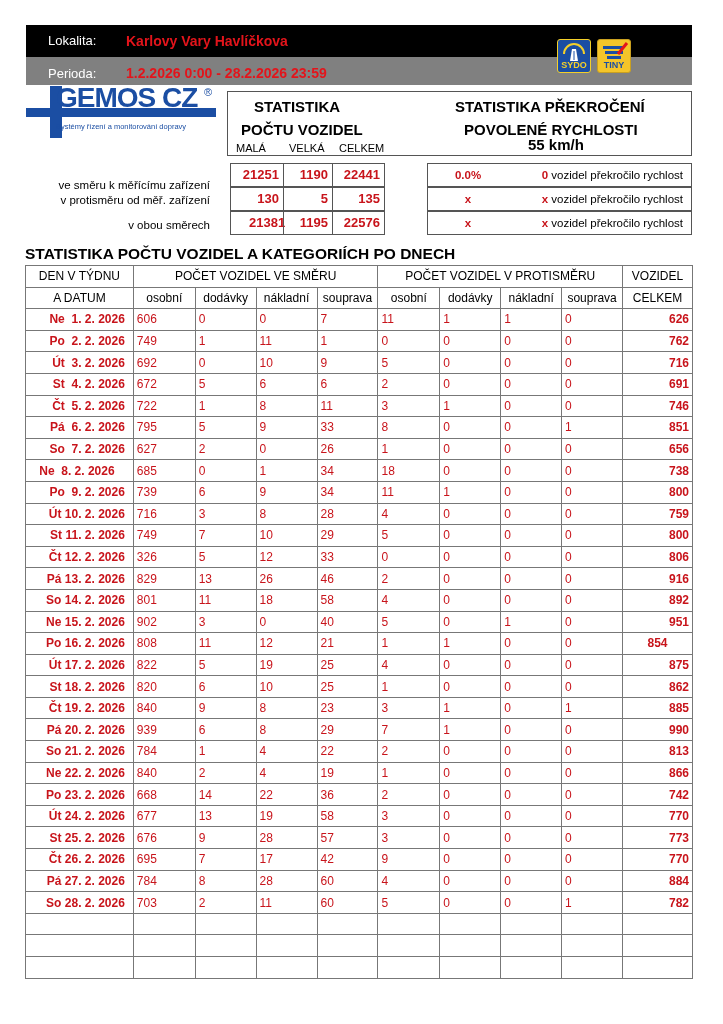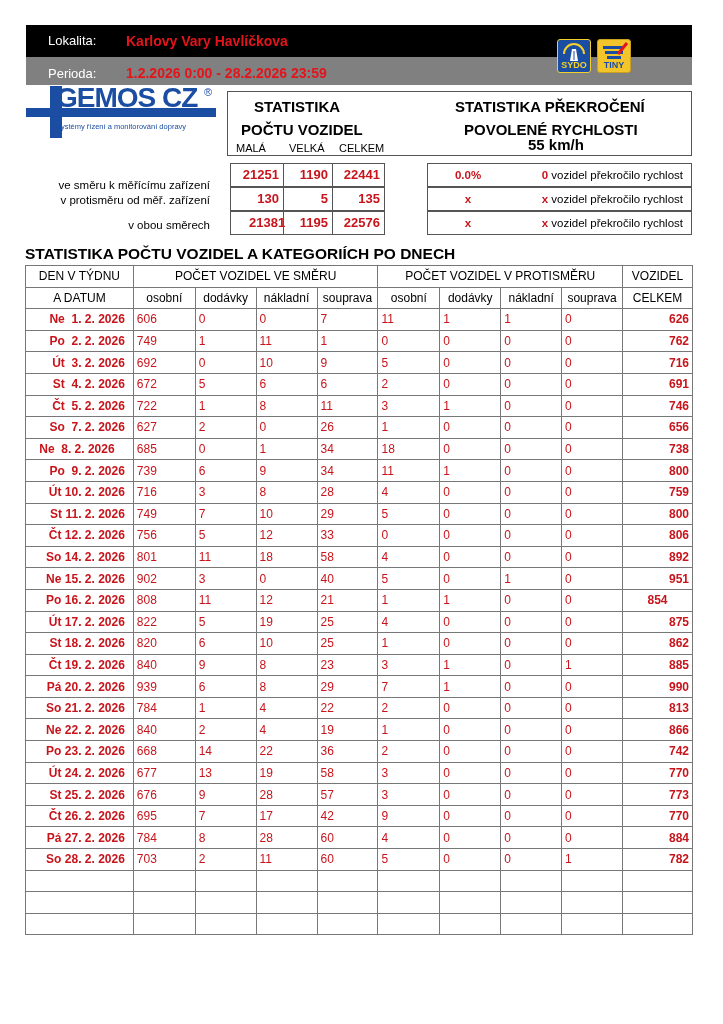--- a/index.html
+++ b/index.html
@@ -213,20 +213,32 @@
         <td class="n" style="white-space: pre;">1</td>
         <td class="n" style="white-space: pre;">8</td>
         <td class="n" style="white-space: pre;">11</td>
         <td class="n" style="white-space: pre;">3</td>
         <td class="n" style="white-space: pre;">1</td>
         <td class="n" style="white-space: pre;">0</td>
         <td class="n" style="white-space: pre;">0</td>
         <td class="t" style="white-space: pre;">746</td>
       </tr>
       <tr>
+        <td class="d" style="white-space: pre;">Pá  6. 2. 2026</td>
+        <td class="n" style="white-space: pre;">795</td>
+        <td class="n" style="white-space: pre;">5</td>
+        <td class="n" style="white-space: pre;">9</td>
+        <td class="n" style="white-space: pre;">33</td>
+        <td class="n" style="white-space: pre;">8</td>
+        <td class="n" style="white-space: pre;">0</td>
+        <td class="n" style="white-space: pre;">0</td>
+        <td class="n" style="white-space: pre;">1</td>
+        <td class="t" style="white-space: pre;">851</td>
+      </tr>
+      <tr>
         <td class="d" style="white-space: pre;">So  7. 2. 2026</td>
         <td class="n" style="white-space: pre;">627</td>
         <td class="n" style="white-space: pre;">2</td>
         <td class="n" style="white-space: pre;">0</td>
         <td class="n" style="white-space: pre;">26</td>
         <td class="n" style="white-space: pre;">1</td>
         <td class="n" style="white-space: pre;">0</td>
         <td class="n" style="white-space: pre;">0</td>
         <td class="n" style="white-space: pre;">0</td>
         <td class="t" style="white-space: pre;">656</td>
@@ -274,29 +286,41 @@
         <td class="n" style="white-space: pre;">10</td>
         <td class="n" style="white-space: pre;">29</td>
         <td class="n" style="white-space: pre;">5</td>
         <td class="n" style="white-space: pre;">0</td>
         <td class="n" style="white-space: pre;">0</td>
         <td class="n" style="white-space: pre;">0</td>
         <td class="t" style="white-space: pre;">800</td>
       </tr>
       <tr>
         <td class="d" style="white-space: pre;">Čt 12. 2. 2026</td>
-        <td class="n" style="white-space: pre;">756</td>
+        <td class="n" style="white-space: pre;">326</td>
         <td class="n" style="white-space: pre;">5</td>
         <td class="n" style="white-space: pre;">12</td>
         <td class="n" style="white-space: pre;">33</td>
         <td class="n" style="white-space: pre;">0</td>
         <td class="n" style="white-space: pre;">0</td>
         <td class="n" style="white-space: pre;">0</td>
         <td class="n" style="white-space: pre;">0</td>
         <td class="t" style="white-space: pre;">806</td>
+      </tr>
+      <tr>
+        <td class="d" style="white-space: pre;">Pá 13. 2. 2026</td>
+        <td class="n" style="white-space: pre;">829</td>
+        <td class="n" style="white-space: pre;">13</td>
+        <td class="n" style="white-space: pre;">26</td>
+        <td class="n" style="white-space: pre;">46</td>
+        <td class="n" style="white-space: pre;">2</td>
+        <td class="n" style="white-space: pre;">0</td>
+        <td class="n" style="white-space: pre;">0</td>
+        <td class="n" style="white-space: pre;">0</td>
+        <td class="t" style="white-space: pre;">916</td>
       </tr>
       <tr>
         <td class="d" style="white-space: pre;">So 14. 2. 2026</td>
         <td class="n" style="white-space: pre;">801</td>
         <td class="n" style="white-space: pre;">11</td>
         <td class="n" style="white-space: pre;">18</td>
         <td class="n" style="white-space: pre;">58</td>
         <td class="n" style="white-space: pre;">4</td>
         <td class="n" style="white-space: pre;">0</td>
         <td class="n" style="white-space: pre;">0</td>

